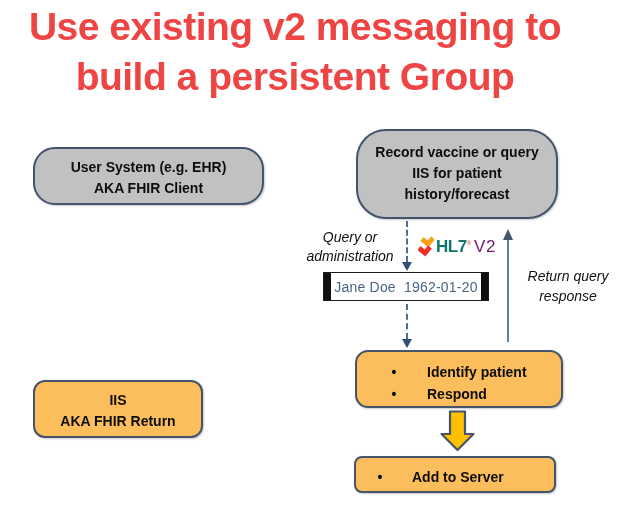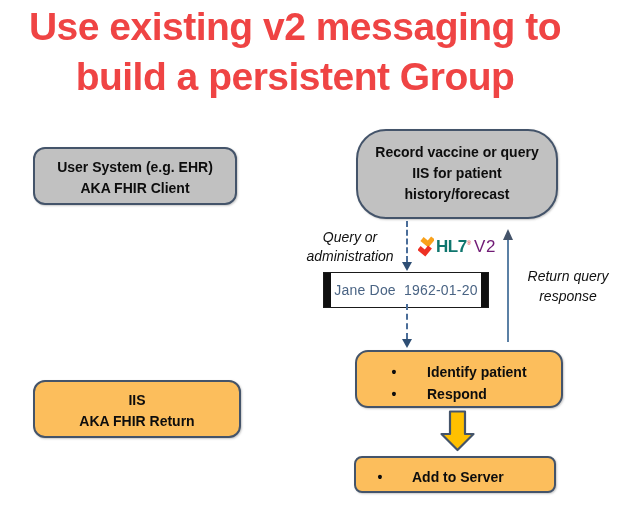--- a/index.html
+++ b/index.html
@@ -9,23 +9,23 @@
   }
   
   .title{position:absolute;left:0;top:2px;width:590px;text-align:center;
     font-weight:bold;font-size:39px;line-height:50px;letter-spacing:-0.5px;color:#ef4444;}
   
   .rbox{position:absolute;box-sizing:border-box;border:2.5px solid #44546A;
     text-align:center;font-weight:bold;font-size:14px;line-height:21px;
     box-shadow:1px 1px 2px rgba(100,100,100,.35);}
   .gray{background:#C1C1C1;}
   .orange{background:#FCBE5C;}
-  .box-user{left:33px;top:147px;width:204px;height:58px;border-radius:12px;padding-top:8px;}
+  .box-user{left:33px;top:147px;width:231px;height:58px;border-radius:22px;padding-top:8px;}
   .box-record{left:356px;top:129px;width:202px;height:90px;border-radius:30px;padding-top:11px;}
-  .box-iis{left:33px;top:380px;width:208px;height:58px;border-radius:12px;padding-top:8px;text-align:center;}
+  .box-iis{left:33px;top:380px;width:170px;height:58px;border-radius:12px;padding-top:8px;text-align:center;}
   .box-identify{left:355px;top:350px;width:208px;height:58px;border-radius:13px;padding-top:9px;text-align:left;}
   .box-add{left:354px;top:456px;width:202px;height:37px;border-radius:8px;padding-top:8px;text-align:left;}
   .bullet-row{display:flex;align-items:baseline;line-height:22px;}
   .bullet-glyph{display:inline-block;text-align:center;font-weight:bold;}
   .box-identify .bullet-glyph{margin-left:30px;width:14px;}
   .box-identify .bullet-text{margin-left:26px;}
   .box-add .bullet-glyph{margin-left:17px;width:14px;}
   .box-add .bullet-text{margin-left:25px;}
   
   .flabel{position:absolute;font-style:italic;font-size:14px;line-height:19px;text-align:center;color:#111;}
@@ -45,21 +45,21 @@
   .arrowhead-up{position:absolute;left:503px;top:229px;width:0;height:0;
     border-left:5px solid transparent;border-right:5px solid transparent;
     border-bottom:11px solid #44546A;}
   
   .hl7{position:absolute;left:418px;top:236px;display:flex;align-items:center;}
   .hl7-flame{margin-right:2px;}
   .hl7-main{font-weight:bold;font-size:17px;color:#0f766e;letter-spacing:-0.5px;}
   .hl7-reg{font-size:6px;color:#D7282F;vertical-align:top;position:relative;top:-4px;}
   .hl7-v2{font-size:17px;font-weight:normal;color:#701a75;margin-left:3px;letter-spacing:0.5px;}
   
-  .msg{position:absolute;left:323px;top:272px;width:166px;height:36px;box-sizing:border-box;
+  .msg{position:absolute;left:323px;top:272px;width:166px;height:29px;box-sizing:border-box;
     background:#fff;border:1.5px solid #1a1a1a;display:flex;align-items:center;}
   .msg-cap{width:7px;align-self:stretch;background:#0f0f0f;}
   .msg-text{flex:1;text-align:center;font-size:14px;color:#4A6484;letter-spacing:0.2px;white-space:pre;}
   
   .blockarrow{position:absolute;left:439px;top:410px;}
 </style>
 </head>
 <body>
 
 <div class="stage">

